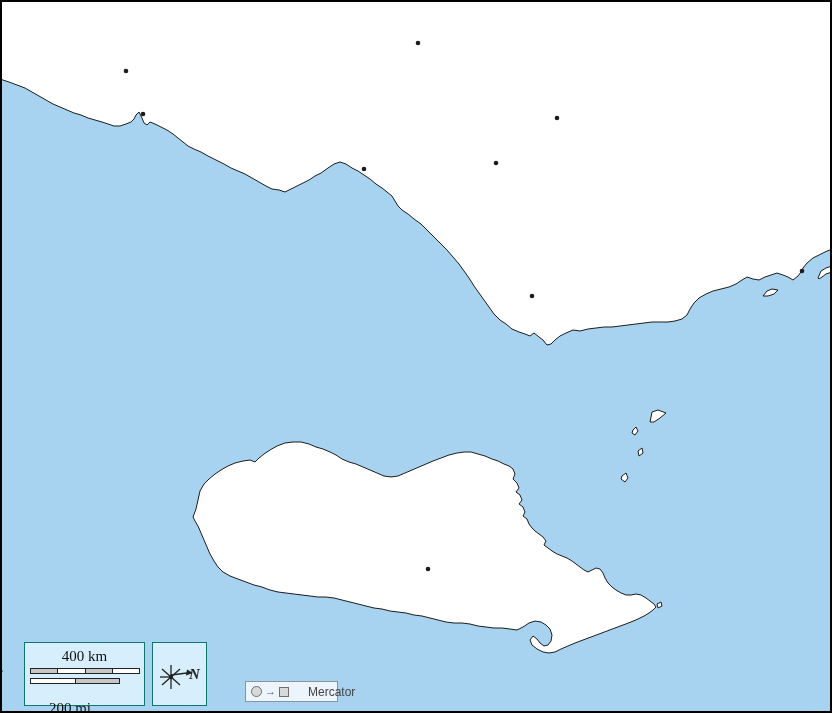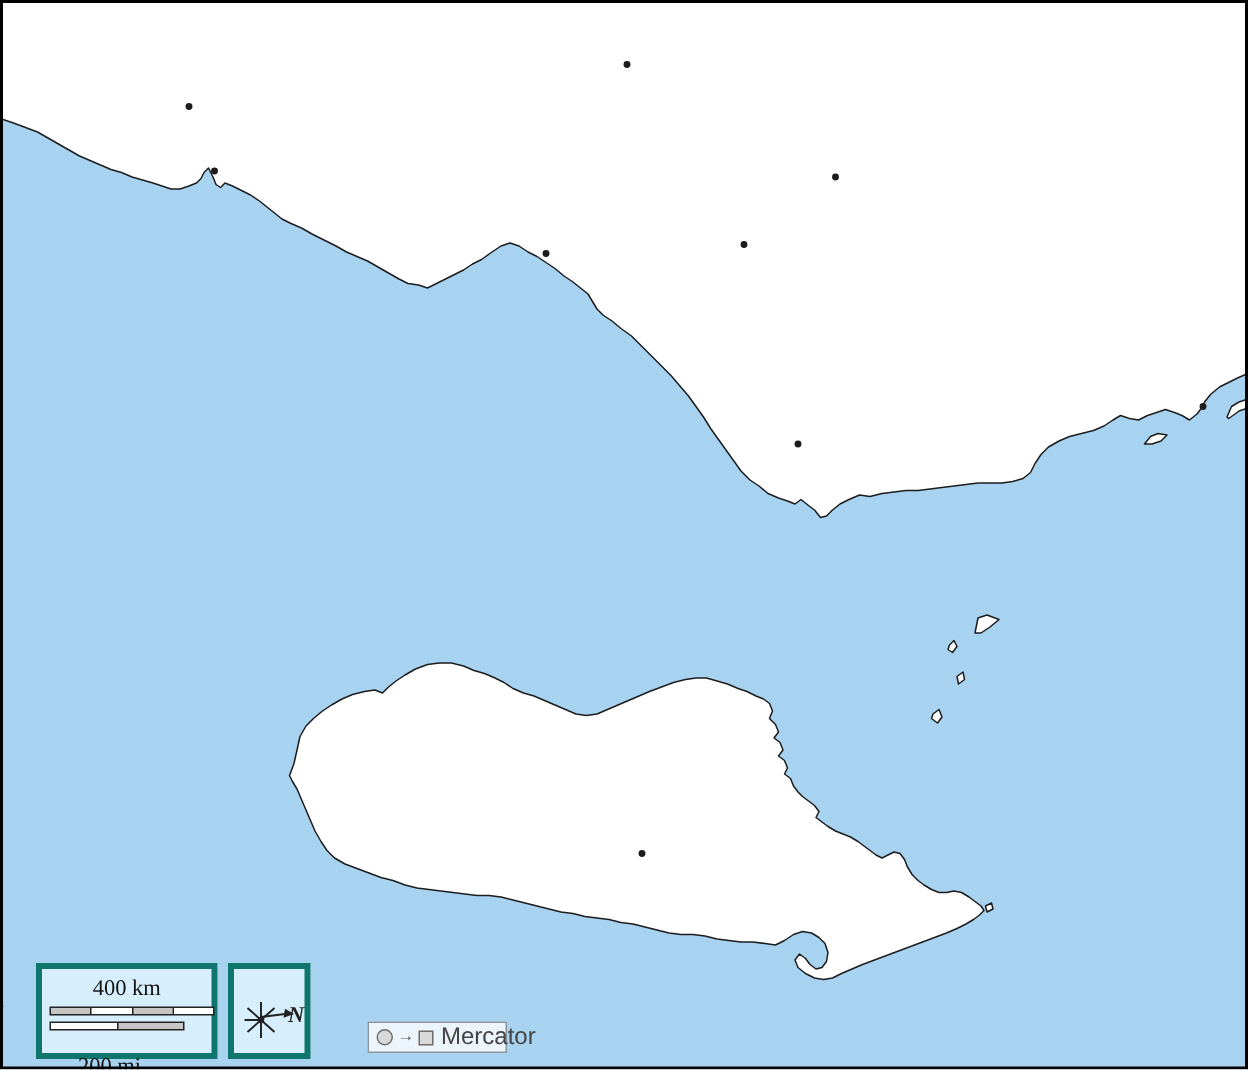--- a/index.html
+++ b/index.html
@@ -2,21 +2,21 @@
 <html><head>
 <meta charset="utf-8">
 <style>
   html,body{margin:0;padding:0;background:#ffffff;font-family:"Liberation Sans",sans-serif;}
   #frame{position:relative;width:832px;height:713px;overflow:hidden;background:#a7d3f1;}
   #map-svg{position:absolute;left:0;top:0;width:832px;height:713px;display:block;}
   .land{fill:#ffffff;stroke:#1c1c1c;stroke-width:1;stroke-linejoin:round;}
   .city{fill:#1c1c1c;stroke:none;}
   #map-border{position:absolute;inset:0;border:2px solid #000;pointer-events:none;z-index:30;}
 
-  .panel{position:absolute;background:#d7eefc;border:4px solid #0f766e;box-sizing:border-box;z-index:10;}
+  .panel{position:absolute;background:#d7eefc;border:1px solid #0f766e;box-sizing:border-box;z-index:10;}
   #scale-box{left:24px;top:642px;width:121px;height:64px;}
   #north-box{left:152px;top:642px;width:55px;height:64px;}
 
   .scale-label{font-family:"Liberation Serif",serif;font-size:15px;color:#111;text-align:center;line-height:1;}
   #scale-km-label{margin-top:6px;}
   #scale-mi-label{margin-top:14px;}
   .bar{position:absolute;height:6px;border:1px solid #222;box-sizing:border-box;display:flex;}
   #km-bar{left:5px;top:25px;width:110px;}
   #mi-bar{left:5px;top:35px;width:90px;}
   .bar .seg{height:100%;flex:1 1 auto;}
@@ -24,21 +24,21 @@
   #north-svg{position:absolute;left:0;top:0;width:53px;height:62px;}
   #north-label{position:absolute;left:36px;top:23px;font-family:"Liberation Serif",serif;
     font-size:15px;font-style:italic;font-weight:bold;color:#222;z-index:2;}
 
   #mercator-box{position:absolute;left:245px;top:681px;width:93px;height:21px;background:#ecf5fc;
     border:1px solid #8a949c;box-sizing:border-box;display:flex;align-items:center;
     padding:0 5px;gap:3px;z-index:10;}
   .proj-circle{width:11px;height:11px;border-radius:50%;background:#d9d9d9;border:1px solid #6e6e6e;box-sizing:border-box;flex:0 0 auto;}
   .proj-square{width:10px;height:10px;background:#d9d9d9;border:1px solid #6e6e6e;box-sizing:border-box;flex:0 0 auto;}
   .proj-arrow{color:#555;font-size:11px;line-height:1;flex:0 0 auto;}
-  #mercator-label{color:#444;font-size:16px;line-height:1;margin-left:2px;}
+  #mercator-label{color:#444;font-size:12px;line-height:1;margin-left:16px;}
 
   #credit{position:absolute;left:3px;bottom:5px;transform-origin:0 100%;transform:rotate(-90deg);
     font-size:10.5px;color:#000;white-space:nowrap;z-index:20;letter-spacing:0.2px;}
 </style>
 </head>
 <body>
 
 <div id="frame">
 
   <svg id="map-svg" viewBox="0 0 832 713" xmlns="http://www.w3.org/2000/svg">

